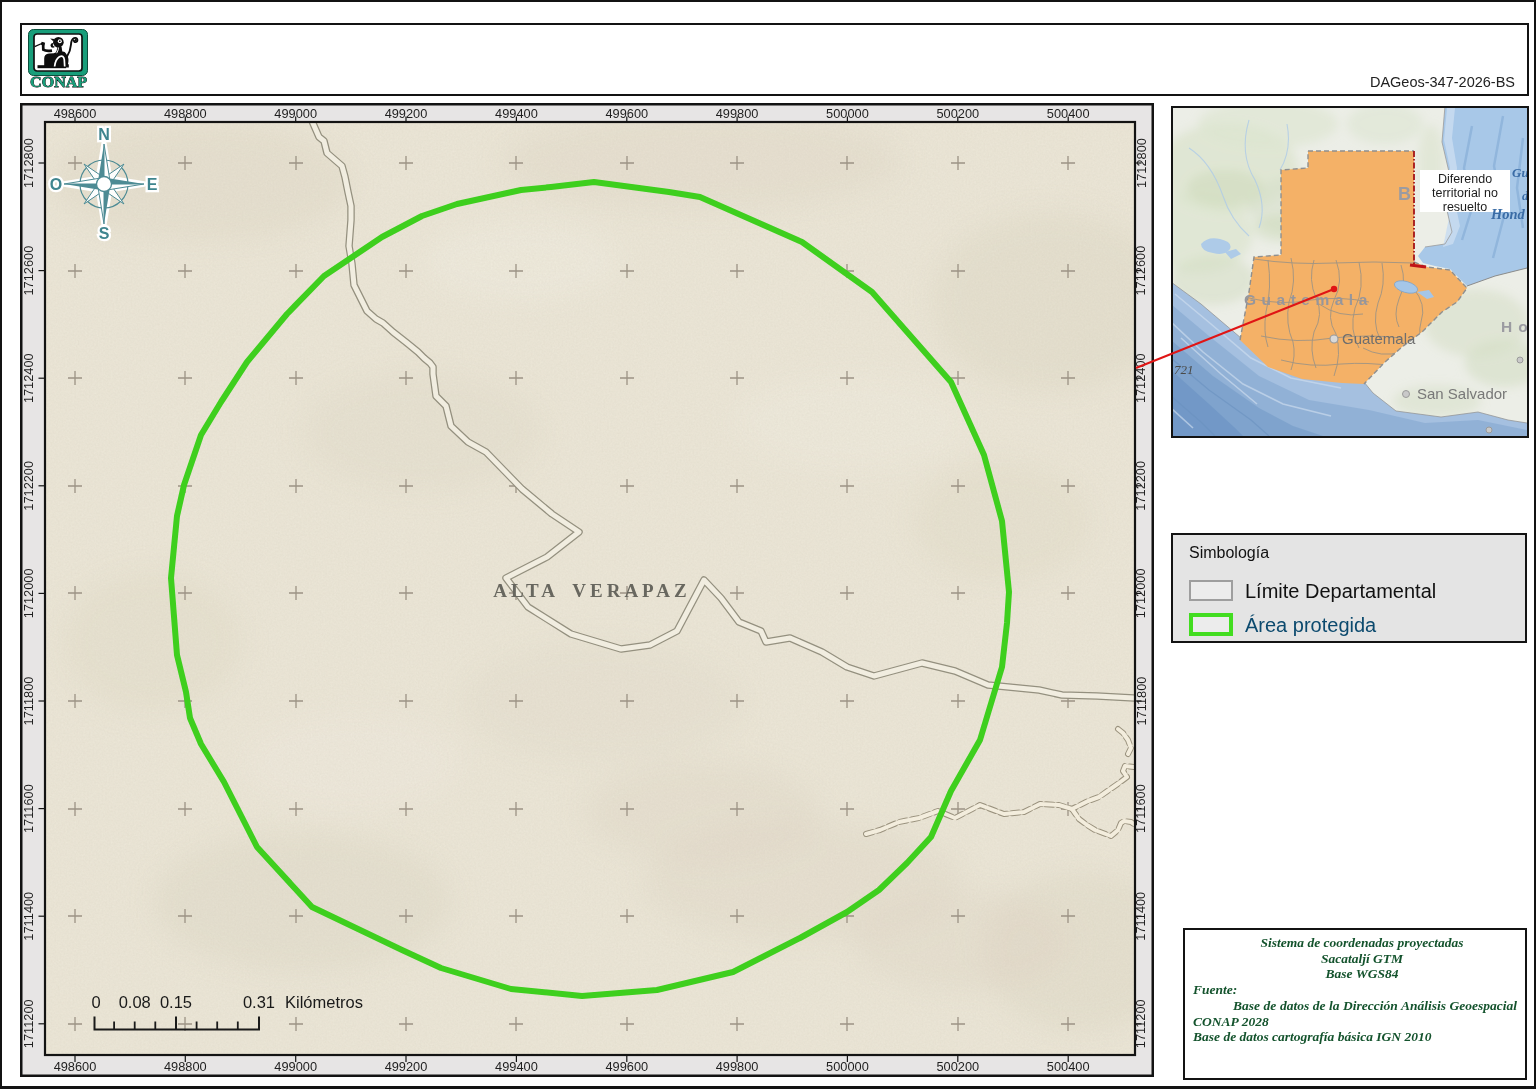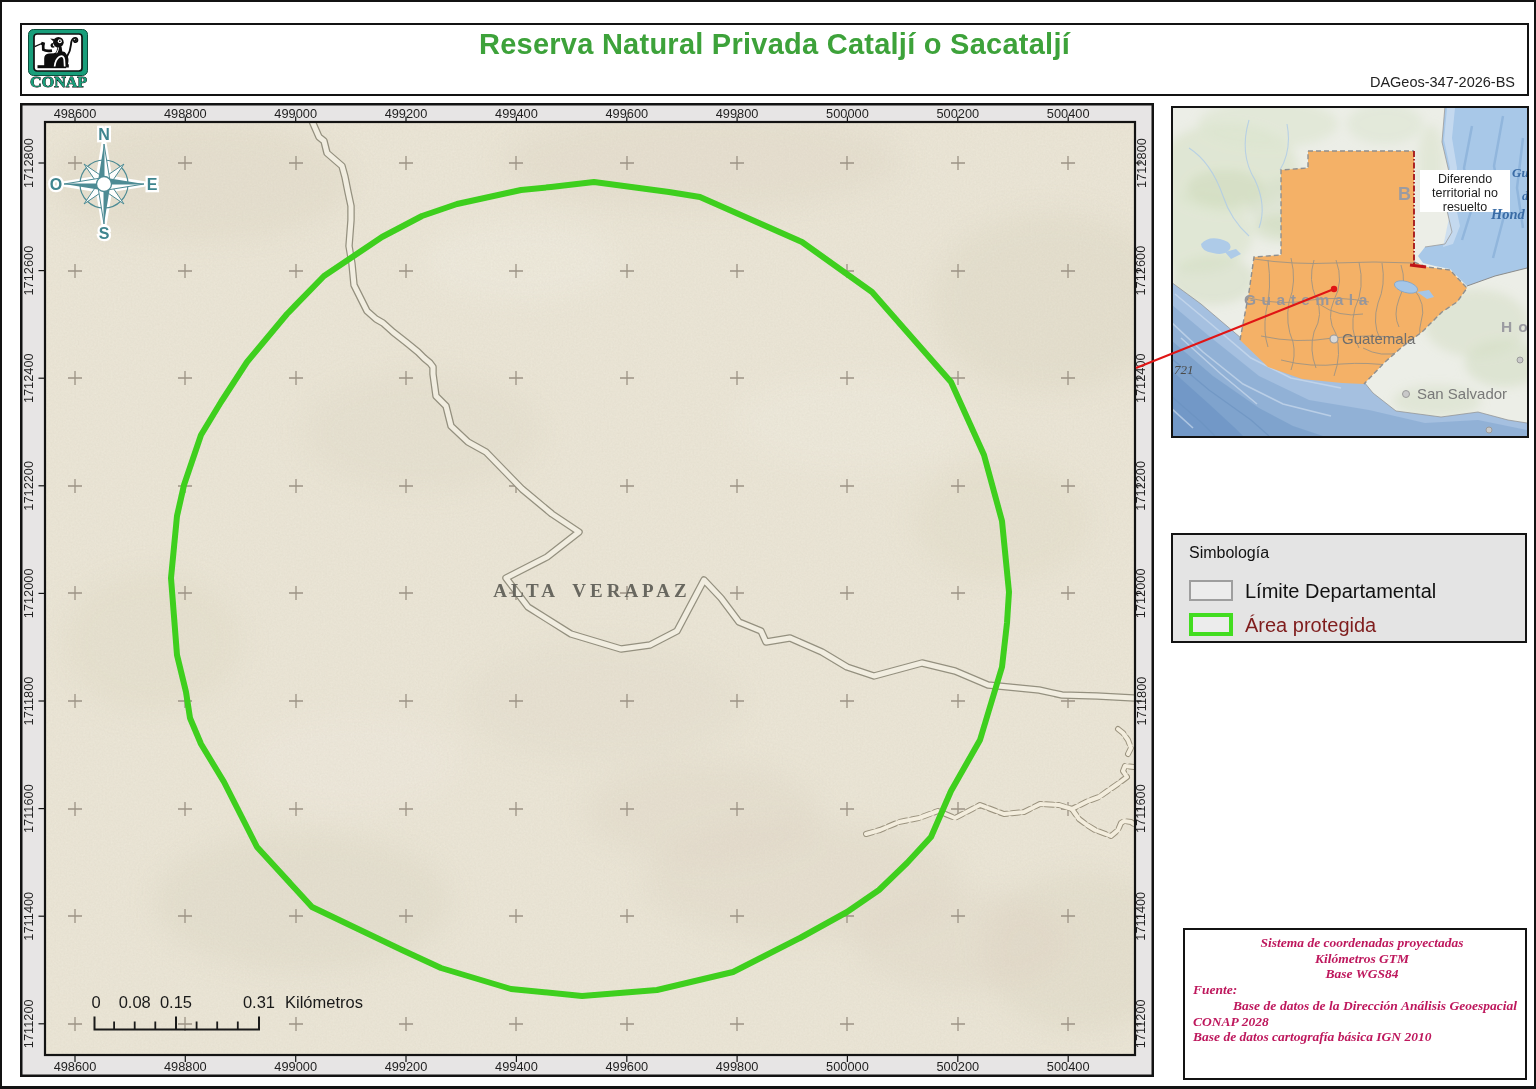--- a/index.html
+++ b/index.html
@@ -6,32 +6,31 @@
 #page{position:relative;width:1536px;height:1089px;background:#fff;border:2px solid #131313;border-bottom-width:3px;overflow:hidden;font-family:"Liberation Sans",sans-serif;}
 #header{position:absolute;left:18px;top:21px;width:1509px;height:73px;border:2px solid #131313;background:#fff;}
 #title{position:absolute;left:0;right:0;top:3px;text-align:center;font-size:29px;font-weight:bold;color:#3da23a;letter-spacing:0.25px;}
 #dageos{position:absolute;right:12px;bottom:4px;font-size:14.5px;color:#222;text-align:right;}
 #mapframe{position:absolute;left:18px;top:101px;width:1134px;height:974px;}
 #legend{position:absolute;left:1169px;top:531px;width:356px;height:110px;background:#e4e4e4;border:2px solid #131313;}
 #legend .t{position:absolute;left:16px;top:9px;font-size:16px;color:#111;}
 #legend .sw1{position:absolute;left:16px;top:45px;width:44px;height:21px;background:#ececec;border:2px solid #9e9e9e;}
 #legend .sw2{position:absolute;left:16px;top:78px;width:44px;height:23px;background:#ececec;border:4px solid #42dd20;}
 #legend .l1{position:absolute;left:72px;top:45px;font-size:20px;color:#111;}
-#legend .l2{position:absolute;left:72px;top:79px;font-size:20px;color:#7f1d1d;}
-#infobox{position:absolute;left:1181px;top:926px;width:344px;height:152px;border:2px solid #131313;background:#fff;font-family:"Liberation Serif",serif;font-style:italic;font-weight:bold;font-size:13.5px;color:#be185d;padding:5px 8px 7px 8px;line-height:15.7px;}
+#legend .l2{position:absolute;left:72px;top:79px;font-size:20px;color:#0c4a6e;}
+#infobox{position:absolute;left:1181px;top:926px;width:344px;height:152px;border:2px solid #131313;background:#fff;font-family:"Liberation Serif",serif;font-style:italic;font-weight:bold;font-size:13.5px;color:#14532d;padding:5px 8px 7px 8px;line-height:15.7px;}
 #infobox .c{text-align:center;padding-left:14px;}
 #infobox .j{text-align:justify;text-align-last:justify;margin-left:40px;}
 #insetbox{position:absolute;left:1169px;top:104px;width:358px;height:332px;border:2px solid #131313;}
 #overlay{position:absolute;left:0;top:0;width:1536px;height:1089px;pointer-events:none;}
 </style></head>
 <body>
 <div id="page">
 
   <div id="header">
-    <div id="title">Reserva Natural Privada Cataljí o Sacataljí</div>
     <div id="dageos">DAGeos-347-2026-BS</div>
     <svg width="74" height="72" viewBox="0 0 74 72" style="position:absolute;left:5.5px;top:3.5px;">
       <rect x="0.5" y="0.5" width="59" height="46" rx="5" fill="#189e7a" stroke="#0b4f3c" stroke-width="1"></rect>
       <rect x="6" y="5" width="48" height="37" rx="3" fill="#fff" stroke="#111" stroke-width="1.7"></rect>
       <g transform="translate(6,5)" fill="#0d0d0d">
         <rect x="3.5" y="31.2" width="28.6" height="3"></rect>
         <path d="M25.3 33.4 L25.8 29.2 Q26.3 27.3 28.6 27.4 L31.2 28 Q34.2 29.2 34.8 30.8 L34.8 33.4 Z"></path>
         <path d="M10.2 32 L10.2 24.5 Q10.2 20 15 19.4 L19.8 19.2 Q22.2 18.9 22.7 16.4 L23.4 12.4 L27.6 13 L28.3 17.6 Q30.9 17.4 32 19.4 L33.8 22.4 Q35.3 26.5 33.4 32 Z"></path>
         <path d="M20.6 32.5 Q21.4 25.3 25.4 22.8 Q29.7 20.6 30.3 25.6 L30.7 32.5" fill="none" stroke="#fff" stroke-width="1.7"></path>
         <path d="M22.7 19.2 Q24.9 15.6 24.4 12.6" fill="none" stroke="#fff" stroke-width="1"></path>
@@ -356,21 +355,21 @@
   <div id="legend">
     <div class="t">Simbología</div>
     <div class="sw1"></div>
       <div class="l1">Límite Departamental</div>
     <div class="sw2"></div>
       <div class="l2">Área protegida</div>
   </div>
 
   <div id="infobox">
     <div class="c">Sistema de coordenadas proyectadas</div>
-    <div class="c">Kilómetros GTM</div>
+    <div class="c">Sacataljí GTM</div>
     <div class="c">Base WGS84</div>
     <div>Fuente:</div>
     <div class="j">Base de datos de la Dirección Análisis Geoespacial</div>
     <div>CONAP 2028</div>
     <div>Base de datos cartografía básica IGN 2010</div>
   </div>
 
   <svg id="overlay" width="1536" height="1089">
     <line x1="1332" y1="287" x2="1134" y2="366" stroke="#e01515" stroke-width="2"></line>
     <circle cx="1332" cy="287" r="3.2" fill="#e01515"></circle>

